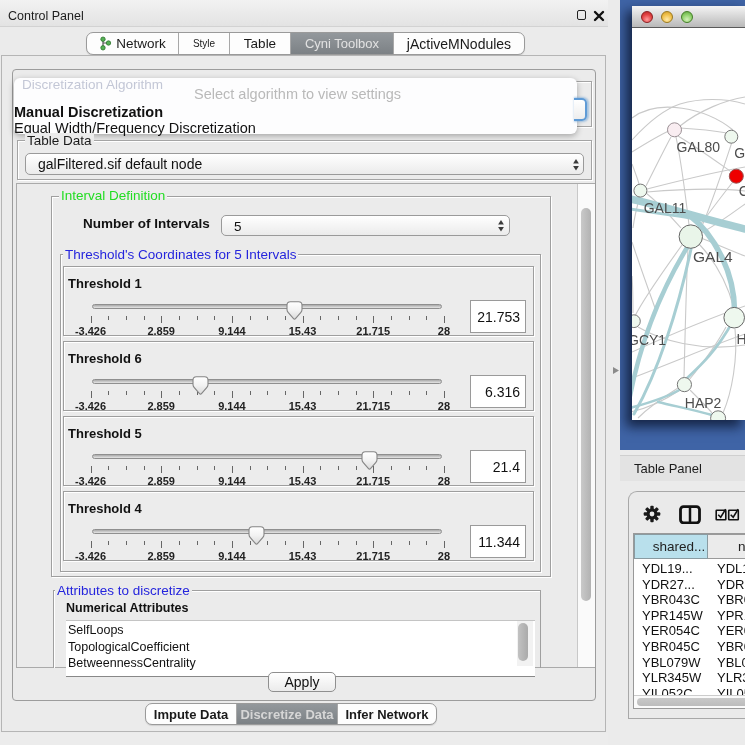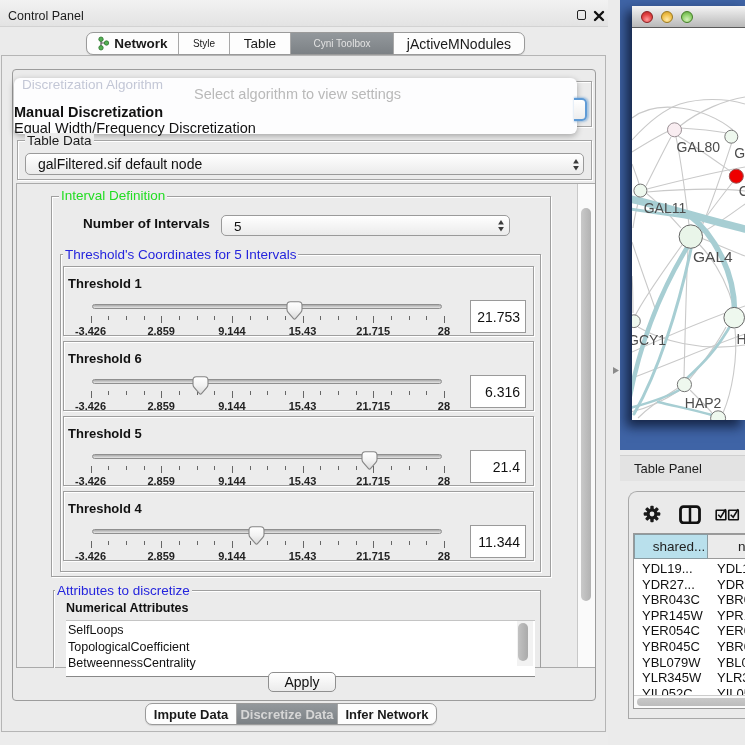--- a/index.html
+++ b/index.html
@@ -15,31 +15,31 @@
 <div id="ctrl" class="abs" style="left:0;top:0;width:608px;height:733px;background:#ebebeb;">
 
   <div class="abs" style="left:0;top:0;width:608px;height:27px;background:linear-gradient(#f2f2f2,#e3e3e3);border-bottom:1px solid #d2d2d2;"></div>
   <div class="abs" style="left:8px;top:9px;font-size:12.5px;color:#1c1c1c;">Control Panel</div>
   <div class="abs" style="left:577px;top:10px;width:9px;height:9.5px;border:1.5px solid #222;border-radius:2px;"></div>
   <svg class="abs" style="left:593px;top:10px;" width="12" height="12" viewBox="0 0 12 12">
     <path d="M2,2 L10,10 M10,2 L2,10" stroke="#111" stroke-width="2.4" stroke-linecap="round"></path>
   </svg>
 
   <div class="abs" style="left:86px;top:32px;width:439px;height:23px;background:#fdfdfd;border:1px solid #9a9a9a;border-radius:7px;box-shadow:0 1px 1px rgba(0,0,0,0.12);overflow:hidden;display:flex;">
-    <div style="width:92px;height:100%;border-right:1px solid #a8a8a8;display:flex;align-items:center;justify-content:center;font-size:13.5px;color:#1a1a1a;font-weight:bold;">
+    <div style="width:92px;height:100%;border-right:1px solid #a8a8a8;display:flex;align-items:center;justify-content:center;font-size:13.5px;color:#1a1a1a;">
       <svg width="13" height="15" viewBox="0 0 13 15" style="margin-right:4px;">
         <path d="M4,4 L4,11 M4,7 L9,7" stroke="#555" stroke-width="1.2" fill="none"></path>
         <circle cx="4" cy="3.2" r="2.2" fill="#55b055" stroke="#2c742c" stroke-width="0.8"></circle>
         <circle cx="4" cy="11.8" r="2.2" fill="#55b055" stroke="#2c742c" stroke-width="0.8"></circle>
         <circle cx="9.5" cy="7" r="2.2" fill="#55b055" stroke="#2c742c" stroke-width="0.8"></circle>
       </svg>
       Network</div>
     <div style="width:51px;height:100%;border-right:1px solid #a8a8a8;display:flex;align-items:center;justify-content:center;font-size:10px;color:#1a1a1a;">Style</div>
     <div style="width:61px;height:100%;border-right:1px solid #a8a8a8;display:flex;align-items:center;justify-content:center;font-size:13.5px;color:#1a1a1a;">Table</div>
-    <div style="width:103px;height:100%;border-right:1px solid #a8a8a8;display:flex;align-items:center;justify-content:center;font-size:10px;color:#e2e2e2;background:linear-gradient(#93989c,#7c8185);">Cyni Toolbox</div>
+    <div style="width:103px;height:100%;border-right:1px solid #a8a8a8;display:flex;align-items:center;justify-content:center;font-size:13px;color:#e2e2e2;background:linear-gradient(#93989c,#7c8185);">Cyni Toolbox</div>
     <div style="flex:1;height:100%;display:flex;align-items:center;justify-content:center;font-size:14px;color:#1a1a1a;">jActiveMNodules</div>
   </div>
 
   <div class="abs" style="left:1px;top:55px;width:605px;height:677px;border:1px solid #b5b5b5;background:#ebebeb;"></div>
 
   <div class="abs" style="left:12px;top:69px;width:584px;height:632px;border:1px solid #9c9c9c;border-radius:4px;background:#ebebeb;"></div>
 
   <div class="abs" style="left:17px;top:81px;width:575px;height:46px;border:1px solid #a4a4a4;box-shadow:inset 1px 1px 0 #fff,1px 1px 0 #fff;"></div>
 
   <div class="abs" style="left:14px;top:78px;width:563px;height:56px;background:#fdfdfe;border-radius:6px;box-shadow:0 2px 6px rgba(0,0,0,0.3);"></div>

